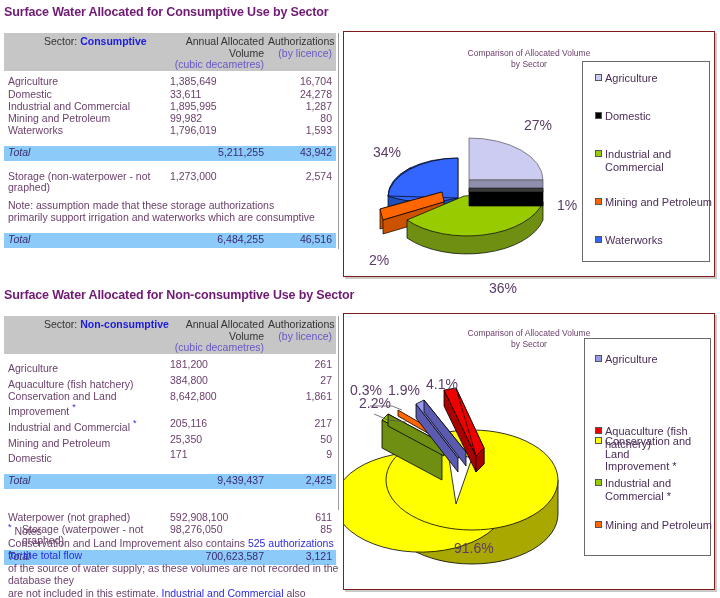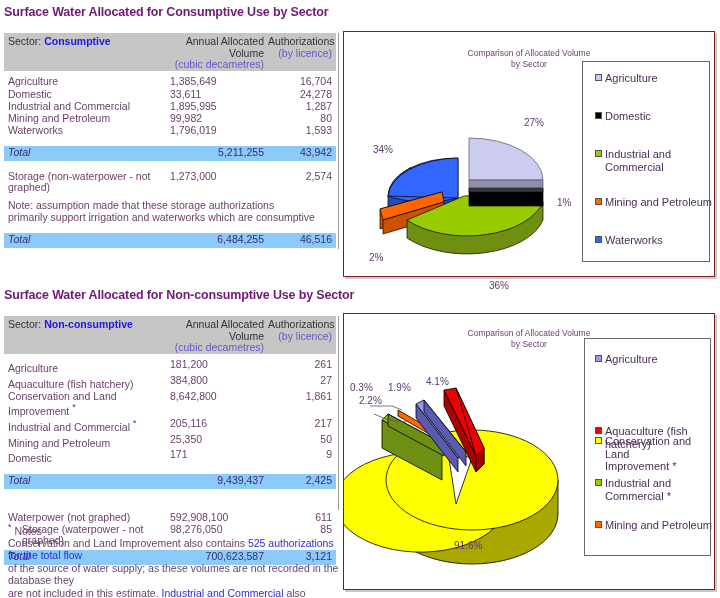--- a/index.html
+++ b/index.html
@@ -51,21 +51,21 @@
   .hdr-row td {
     background: #c6c6c6;
     height: 30px;
     vertical-align: top;
     padding-top: 3px;
     color: #333333;
   }
   .hdr-sector {
     padding-left: 4px !important;
   }
-  .hdr-sector .sector-word { color: #333333; }
+  .hdr-sector .sector-word { color: #333333; margin-left: 36px; }
   .hdr-sector .sector-val  { color: #1a1ae0; font-weight: bold; }
   .hdr-num {
     text-align: right;
     padding-right: 4px !important;
     color: #333333;
   }
   .hdr-num .sub { color: #6a56c8; display: block; }
 
   .data-row td {
     height: 11.6px;
@@ -152,21 +152,21 @@
     border: 1px solid #555;
     margin-right: 3px;
     margin-top: 2px;
     flex: none;
     box-sizing: border-box;
   }
   .legend-label { white-space: pre-line; }
 
   .pct-label {
     position: absolute;
-    font-size: 10px;
+    font-size: 14px;
     color: #5a3a66;
     white-space: nowrap;
   }
 
   .pie-svg { position: absolute; }
 </style>
 </head>
 <body>
 
 <div class="left-col">

